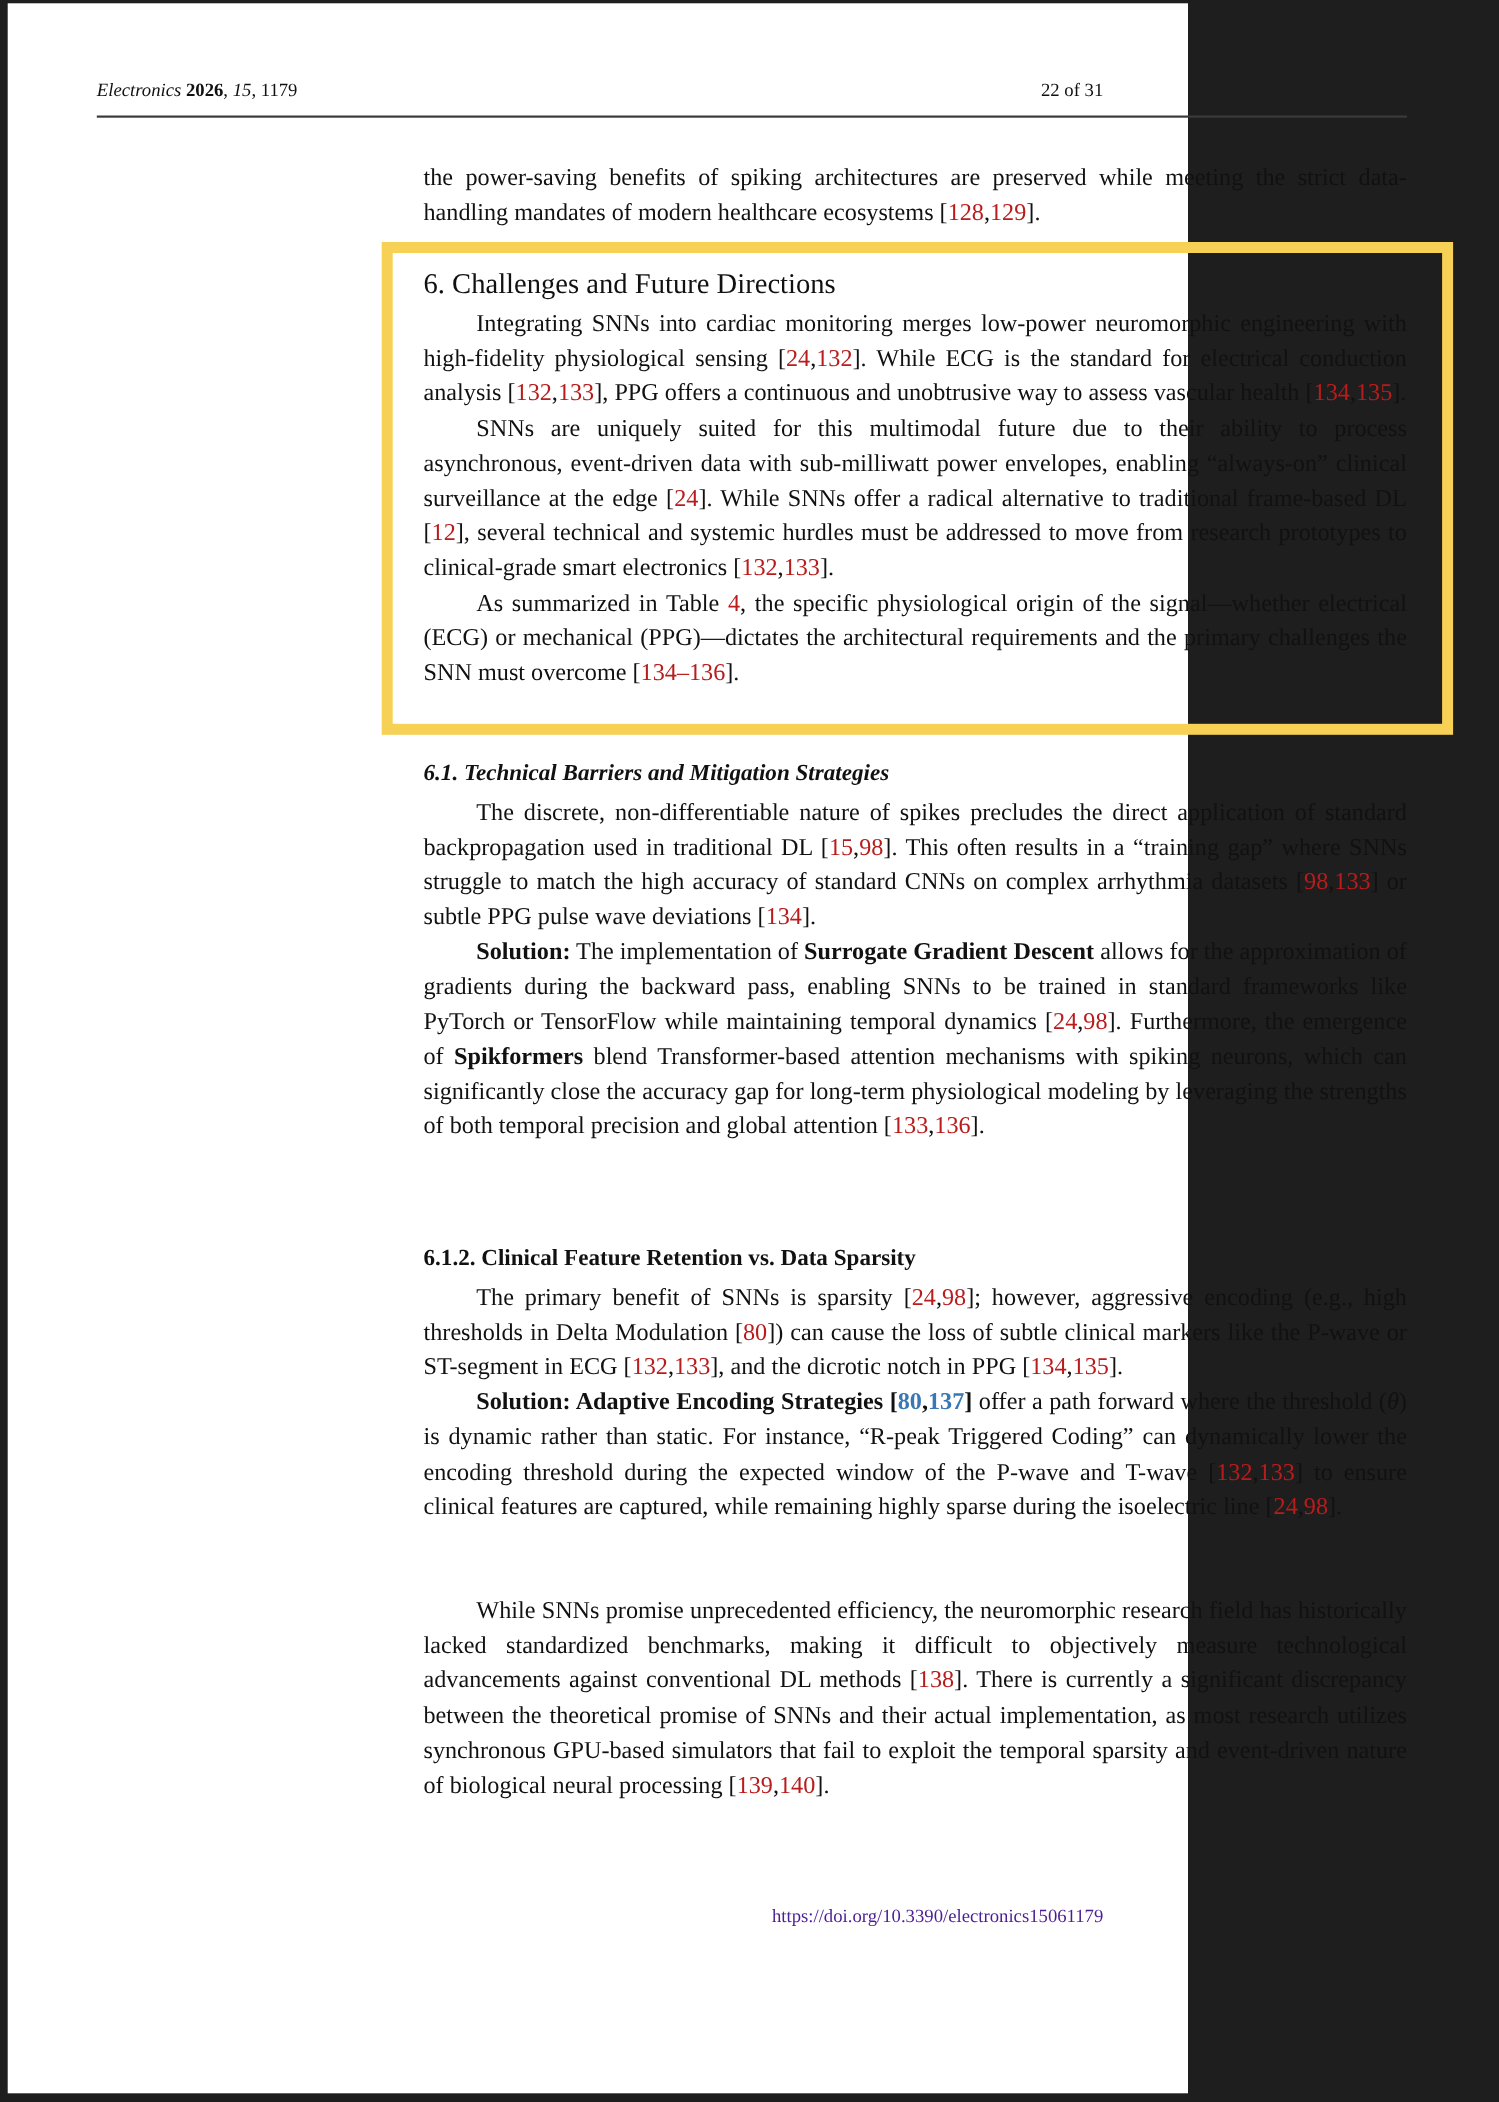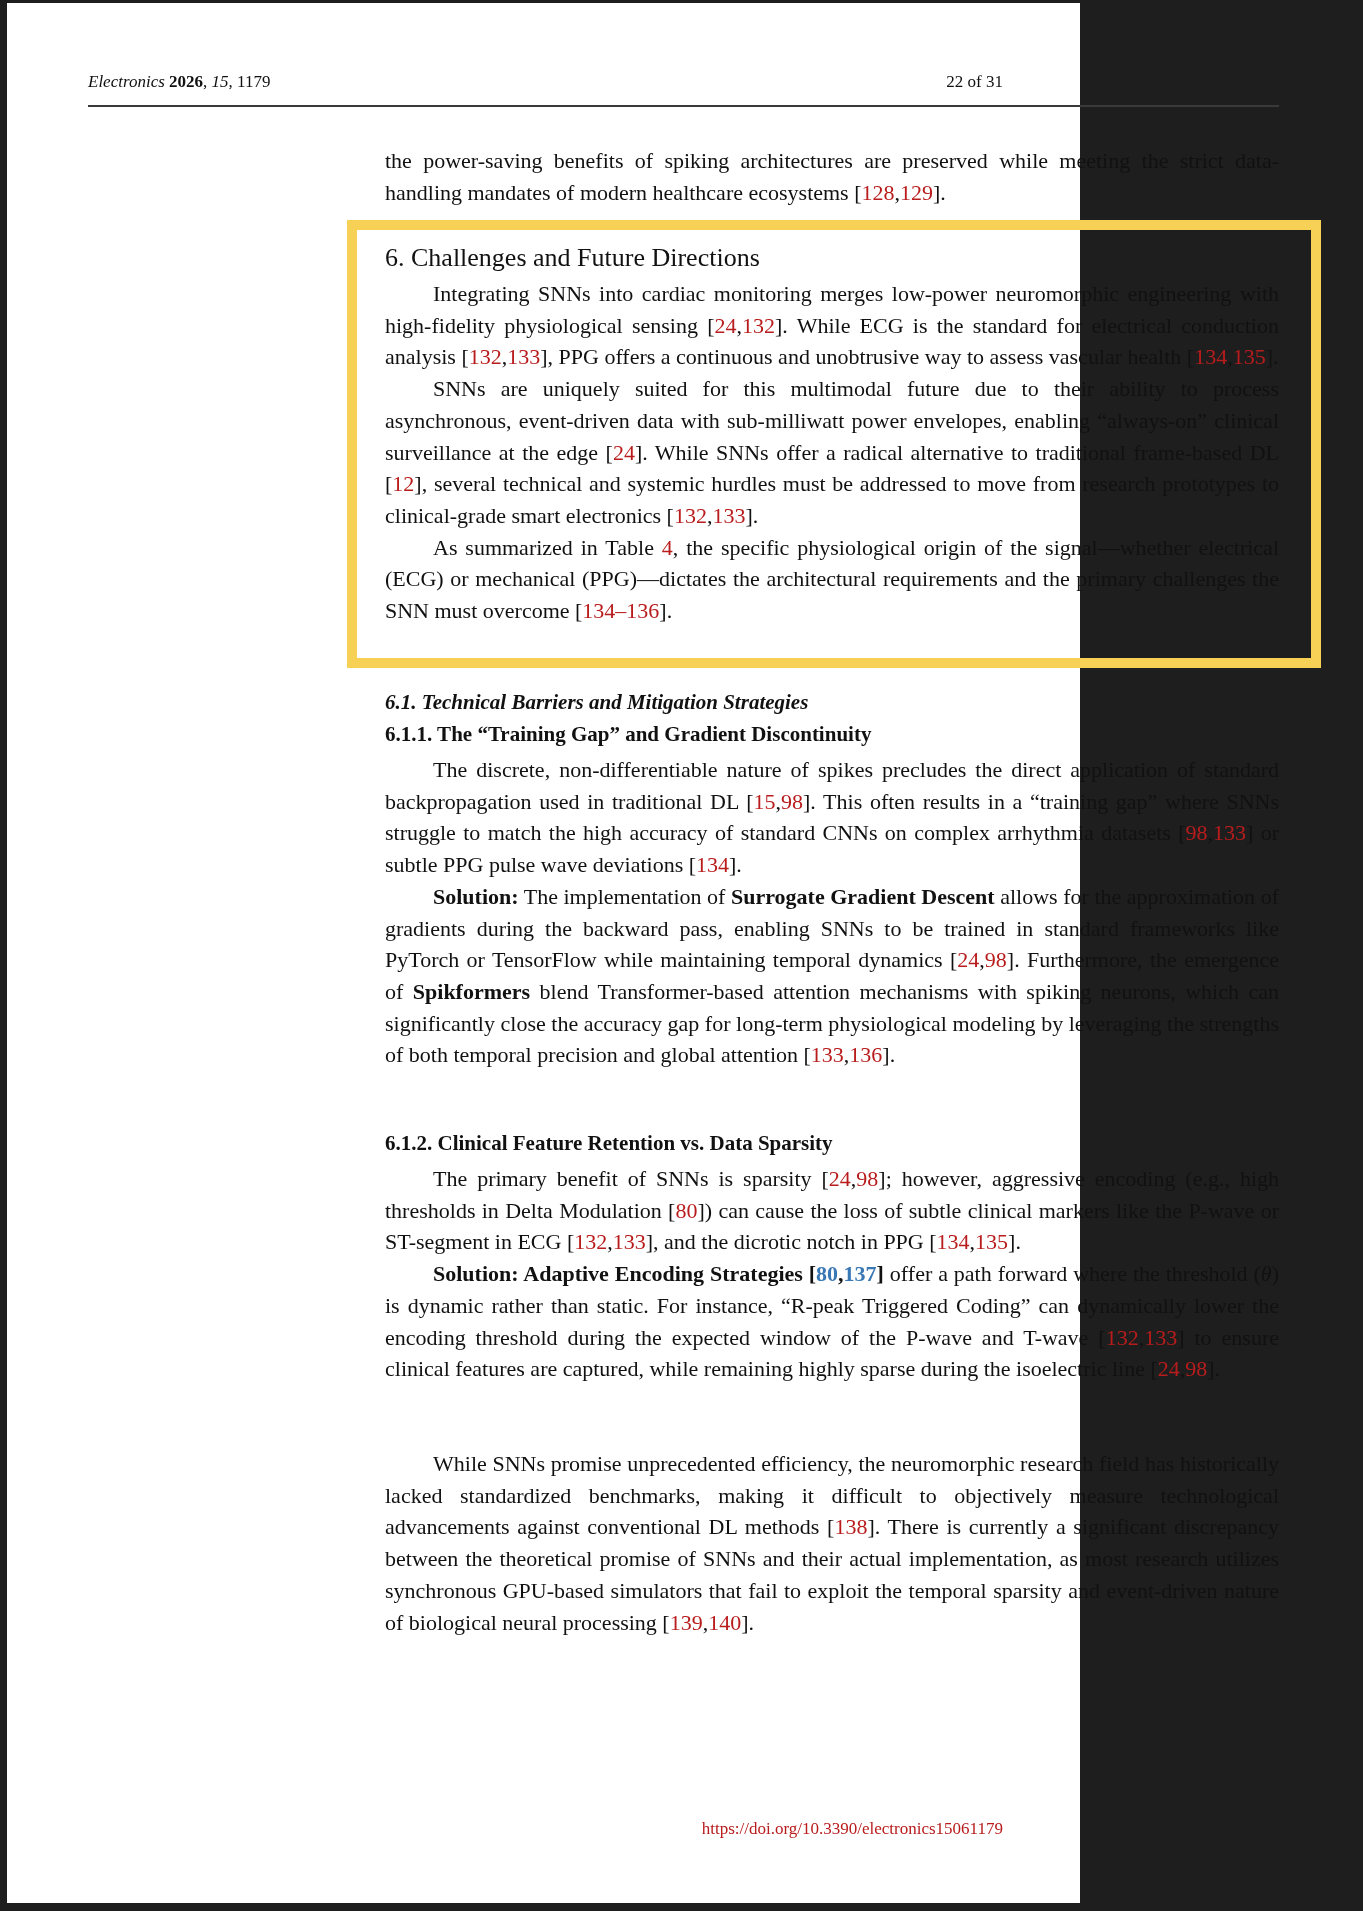--- a/index.html
+++ b/index.html
@@ -42,21 +42,21 @@
     left: 340px; top: 217px;
     width: 954px; height: 428px;
     border: 10px solid #f6d155;
   }
   .h1 {
     font-size: 26px; font-weight: normal; line-height: 34px; margin: 0;
   }
   .h2 { font-style: italic; font-size: 21px; line-height: 30px; margin: 0; }
   .h3 { font-size: 21px; line-height: 30px; margin: 0; }
   .doi {
-    right: 77px; top: 1816px; font-size: 17px; color: #b91c1c; white-space: nowrap;
+    right: 77px; top: 1729px; font-size: 17px; color: #4c1d95; white-space: nowrap;
   }
 </style>
 </head>
 <body>
 
 <div class="page">
 
   <div class="abs header-left">
     <i>Electronics</i>
     <b>2026</b><span>, </span><i>15</i><span>, </span><span>1179</span>
@@ -72,21 +72,20 @@
 
   <div class="abs col" style="top:238px;">
     <h1 class="h1">6. Challenges and Future Directions</h1>
     <p class="indent" style="margin-top:3px;"><span>Integrating SNNs into cardiac monitoring merges low-power neuromorphic engi­neering with high-fidelity physiological sensing [</span><a class="ref">24</a>,<a class="ref">132</a><span>]. While ECG is the standard for electrical conduction analysis [</span><a class="ref">132</a>,<a class="ref">133</a><span>], PPG offers a continuous and unobtrusive way to assess vascular health [</span><a class="ref">134</a>,<a class="ref">135</a><span>].</span></p>
     <p class="indent"><span>SNNs are uniquely suited for this multimodal future due to their ability to process asynchronous, event-driven data with sub-milliwatt power envelopes, enabling “always-on” clinical surveillance at the edge [</span><a class="ref">24</a><span>]. While SNNs offer a radical alternative to traditional frame-based DL [</span><a class="ref">12</a><span>], several technical and systemic hurdles must be addressed to move from research prototypes to clinical-grade smart electronics [</span><a class="ref">132</a>,<a class="ref">133</a><span>].</span></p>
     <p class="indent"><span>As summarized in Table </span><a class="ref">4</a><span>, the specific physiological origin of the signal—whether electrical (ECG) or mechanical (PPG)—dictates the architectural requirements and the primary challenges the SNN must overcome [</span><a class="ref">134–136</a><span>].</span></p>
   </div>
 
   <div class="abs col" style="top:684px;">
     <h2 class="h2">6.1. Technical Barriers and Mitigation Strategies</h2>
-    <h3 class="h3" style="margin-top:2px;">6.1.1. The “Training Gap” and Gradient Discontinuity</h3>
     <p class="indent" style="margin-top:5px;"><span>The discrete, non-differentiable nature of spikes precludes the direct application of standard backpropagation used in traditional DL [</span><a class="ref">15</a>,<a class="ref">98</a><span>]. This often results in a “training gap” where SNNs struggle to match the high accuracy of standard CNNs on complex arrhythmia datasets [</span><a class="ref">98</a>,<a class="ref">133</a><span>] or subtle PPG pulse wave deviations [</span><a class="ref">134</a><span>].</span></p>
     <p class="indent"><b>Solution:</b><span> The implementation of </span><b>Surrogate Gradient Descent</b><span> allows for the approxi­mation of gradients during the backward pass, enabling SNNs to be trained in standard frameworks like PyTorch or TensorFlow while maintaining temporal dynamics [</span><a class="ref">24</a>,<a class="ref">98</a><span>]. Furthermore, the emergence of </span><b>Spikformers</b><span> blend Transformer-based attention mecha­nisms with spiking neurons, which can significantly close the accuracy gap for long-term physiological modeling by leveraging the strengths of both temporal precision and global attention [</span><a class="ref">133</a>,<a class="ref">136</a><span>].</span></p>
   </div>
 
   <div class="abs col" style="top:1125px;">
     <h3 class="h3">6.1.2. Clinical Feature Retention vs. Data Sparsity</h3>
     <p class="indent" style="margin-top:5px;"><span>The primary benefit of SNNs is sparsity [</span><a class="ref">24</a>,<a class="ref">98</a><span>]; however, aggressive encoding (e.g., high thresholds in Delta Modulation [</span><a class="ref">80</a><span>]) can cause the loss of subtle clinical markers like the P-wave or ST-segment in ECG [</span><a class="ref">132</a>,<a class="ref">133</a><span>], and the dicrotic notch in PPG [</span><a class="ref">134</a>,<a class="ref">135</a><span>].</span></p>
     <p class="indent"><b>Solution: Adaptive Encoding Strategies [</b><a class="refb">80</a><b>,</b><a class="refb">137</a><b>]</b><span> offer a path forward where the threshold (</span><i>θ</i><span>) is dynamic rather than static. For instance, “R-peak Triggered Coding” can dynamically lower the encoding threshold during the expected window of the P-wave and T-wave [</span><a class="ref">132</a>,<a class="ref">133</a><span>] to ensure clinical features are captured, while remaining highly sparse during the isoelectric line [</span><a class="ref">24</a>,<a class="ref">98</a><span>].</span></p>
   </div>
 

